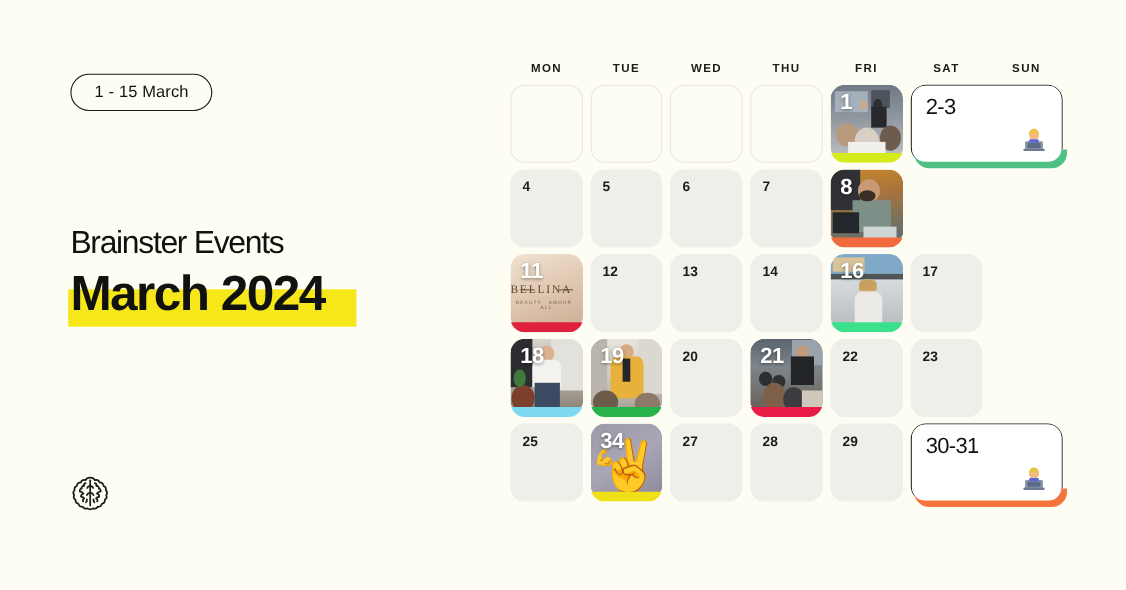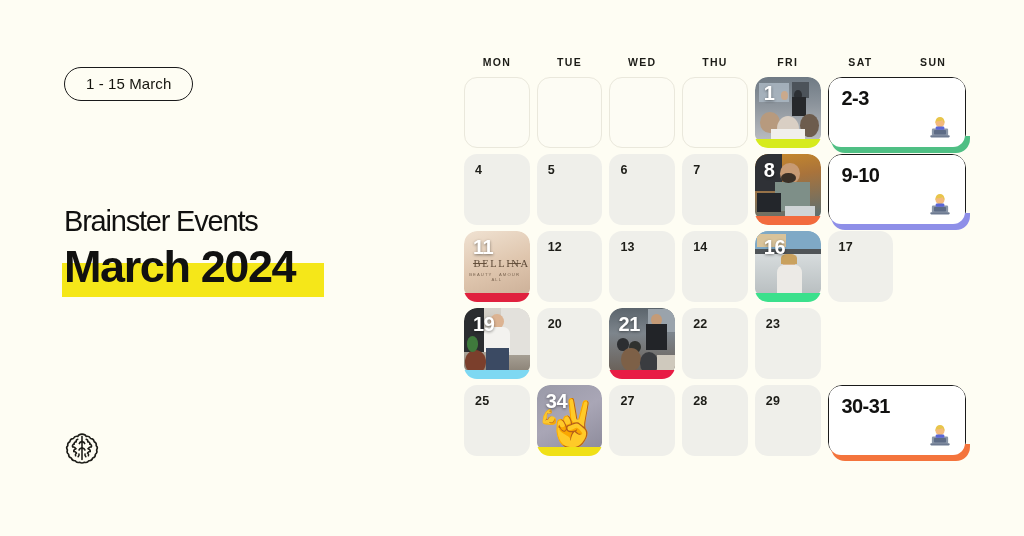--- a/index.html
+++ b/index.html
@@ -179,21 +179,21 @@
     left: 2px; right: -5px;
     bottom: -6px;
     height: 17px;
     border-radius: 0 0 14px 14px;
     z-index: 1;
   }
   .merged-label {
     position: absolute;
     left: 13px; top: 9px;
     font-size: 20px;
-    font-weight: 700;
+    font-weight: 400;
     color: #111110;
     letter-spacing: -0.6px;
   }
   .merged-emoji {
     position: absolute;
     right: 12px; bottom: 8px;
     width: 26px; height: 26px;
   }
 
   
@@ -202,21 +202,21 @@
   .rectp { position: absolute; }
 
   
   .bellina {
     position: absolute; inset: 0;
     background: linear-gradient(160deg, #F0E2D2 0%, #DFC6AE 55%, #CDB199 100%);
   }
   .bellina-name {
     position: absolute;
     left: 0; right: 0; top: 27px;
-    text-align: right;
+    text-align: left;
     font-size: 10.5px;
     letter-spacing: 1.6px;
     color: #5e4a38;
     font-family: "Liberation Serif", serif;
   }
   .bellina-sub {
     position: absolute;
     left: 0; right: 0; top: 41px;
     text-align: center;
     font-size: 4.2px;
@@ -361,34 +361,20 @@
           <div class="blobp" style="left:38%;top:14%;width:30%;height:34%;background:#c79a74"></div>
           <div class="rectp" style="left:30%;top:44%;width:54%;height:46%;background:#7e8f88"></div>
           <div class="blobp" style="left:40%;top:30%;width:22%;height:16%;background:#3a2f26"></div>
           <div class="rectp" style="left:4%;top:62%;width:36%;height:30%;background:#23262b"></div>
           <div class="rectp" style="left:46%;top:82%;width:46%;height:18%;background:#cfd4d6"></div>
         </div>
           </div>
           <div class="tile-daynum">8</div>
           <div class="tile-bar" style="background: rgb(242, 107, 62);"></div>
         </div>
-        <div class="cell merged">
-          <div class="merged-bar" style="background: rgb(142, 143, 232);"></div>
-          <div class="merged-inner">
-            <div class="merged-label">9-10</div>
-            <div class="merged-emoji"><svg viewBox="0 0 32 32" width="26" height="26">
-          <rect x="6" y="19" width="20" height="9" rx="1.6" fill="#8a96a8"></rect>
-          <rect x="8.6" y="21" width="14.8" height="5.4" rx="1" fill="#5d6b85"></rect>
-          <rect x="4" y="27.4" width="24" height="2.6" rx="1.3" fill="#6d7a91"></rect>
-          <circle cx="16" cy="12" r="5.6" fill="#F3B97E"></circle>
-          <path d="M10.4 11.2c0-4 2.6-6.2 5.6-6.2s5.6 2.2 5.6 6.2c0 .9-.6 1-1 .4-.7-1.1-1.3-2.4-1.5-3.4-1.4 1.5-5 2.3-7.5 1.9-.3.8-.6 1.6-.7 2-.3.6-.5.2-.5-.9z" fill="#E8C54A"></path>
-          <rect x="10.6" y="16.6" width="10.8" height="4" rx="1.6" fill="#5b66d6"></rect>
-        </svg></div>
-          </div>
-        </div>
       </div>
       <div class="week-row">
         <div class="cell tile">
           <div class="tile-media">
         <div class="bellina">
           <div class="bellina-rule" style="left:9px;"></div>
           <div class="bellina-rule" style="right:9px;"></div>
           <div class="bellina-name">BELLINA</div>
           <div class="bellina-sub">BEAUTY &nbsp; AMOUR &nbsp; ALL</div>
         </div>
@@ -429,22 +415,37 @@
         <div class="scene" style="background:linear-gradient(180deg,#d7d3cb 0%,#bdb8ae 50%,#8d8478 100%)">
           <div class="rectp" style="left:0;top:0;width:30%;height:70%;background:#2b2d30"></div>
           <div class="rectp" style="left:56%;top:0;width:44%;height:74%;background:#e3e1dc"></div>
           <div class="blobp" style="left:40%;top:10%;width:21%;height:24%;background:#dcb392"></div>
           <div class="rectp" style="left:30%;top:30%;width:40%;height:40%;background:#f3f2ef;border-radius:26% 26% 0 0"></div>
           <div class="rectp" style="left:34%;top:64%;width:34%;height:36%;background:#3b4a63"></div>
           <div class="blobp" style="left:2%;top:66%;width:32%;height:38%;background:#7b3f2c"></div>
           <div class="blobp" style="left:4%;top:44%;width:18%;height:26%;background:#3f7a3c"></div>
         </div>
           </div>
+          <div class="tile-daynum">18</div>
+          <div class="tile-bar" style="background: rgb(126, 216, 242);"></div>
+        </div>
+        <div class="cell tile">
+          <div class="tile-media">
+        <div class="scene" style="background:linear-gradient(180deg,#e7e4dd 0%,#cfccc4 55%,#a8a49a 100%)">
+          <div class="rectp" style="left:0;top:0;width:24%;height:80%;background:#b9b5ac"></div>
+          <div class="rectp" style="left:66%;top:0;width:34%;height:80%;background:#dbd8d1"></div>
+          <div class="blobp" style="left:40%;top:8%;width:20%;height:22%;background:#d9a97f"></div>
+          <div class="rectp" style="left:28%;top:26%;width:46%;height:60%;background:#E8B13B;border-radius:20% 20% 0 0"></div>
+          <div class="rectp" style="left:45%;top:28%;width:10%;height:34%;background:#24262a"></div>
+          <div class="blobp" style="left:4%;top:74%;width:34%;height:34%;background:#6d5b4a"></div>
+          <div class="blobp" style="left:62%;top:78%;width:34%;height:32%;background:#8a7a67"></div>
+        </div>
+          </div>
           <div class="tile-daynum">19</div>
-          <div class="tile-bar" style="background: rgb(126, 216, 242);"></div>
+          <div class="tile-bar" style="background: rgb(39, 179, 74);"></div>
         </div>
         <div class="cell plain">
           <div class="daynum">20</div>
         </div>
         <div class="cell tile">
           <div class="tile-media">
         <div class="scene" style="background:linear-gradient(180deg,#5b646c 0%,#7d858c 40%,#6a6159 100%)">
           <div class="rectp" style="left:58%;top:2%;width:42%;height:36%;background:#9aa3ab"></div>
           <div class="blobp" style="left:64%;top:10%;width:16%;height:18%;background:#c49b77"></div>
           <div class="rectp" style="left:56%;top:26%;width:32%;height:40%;background:#222428"></div>

